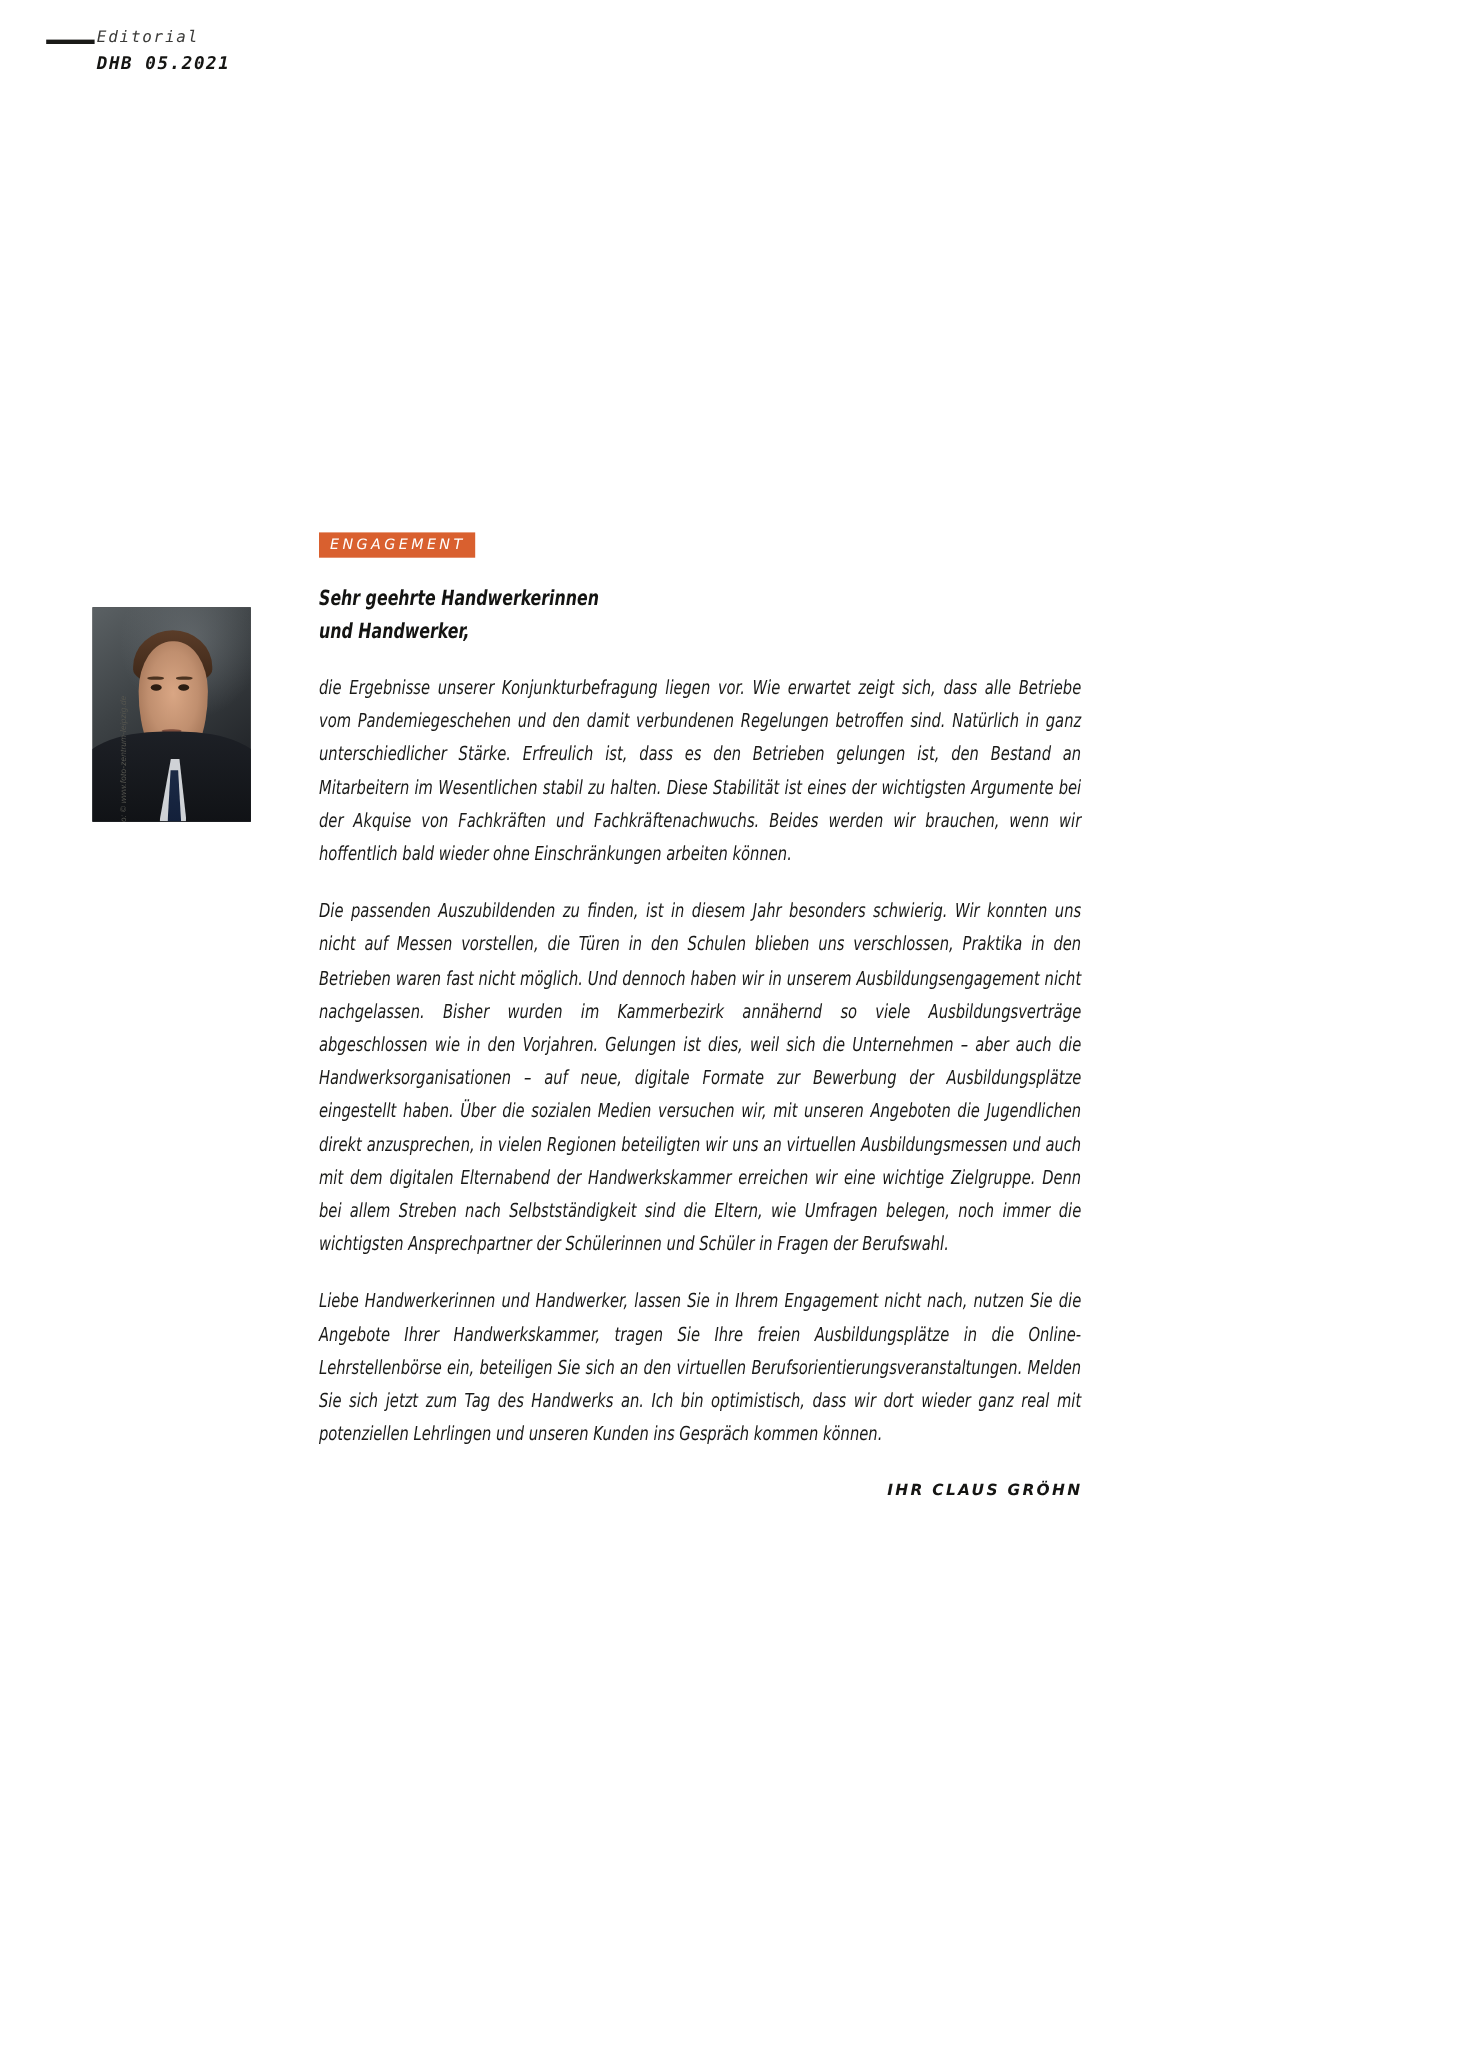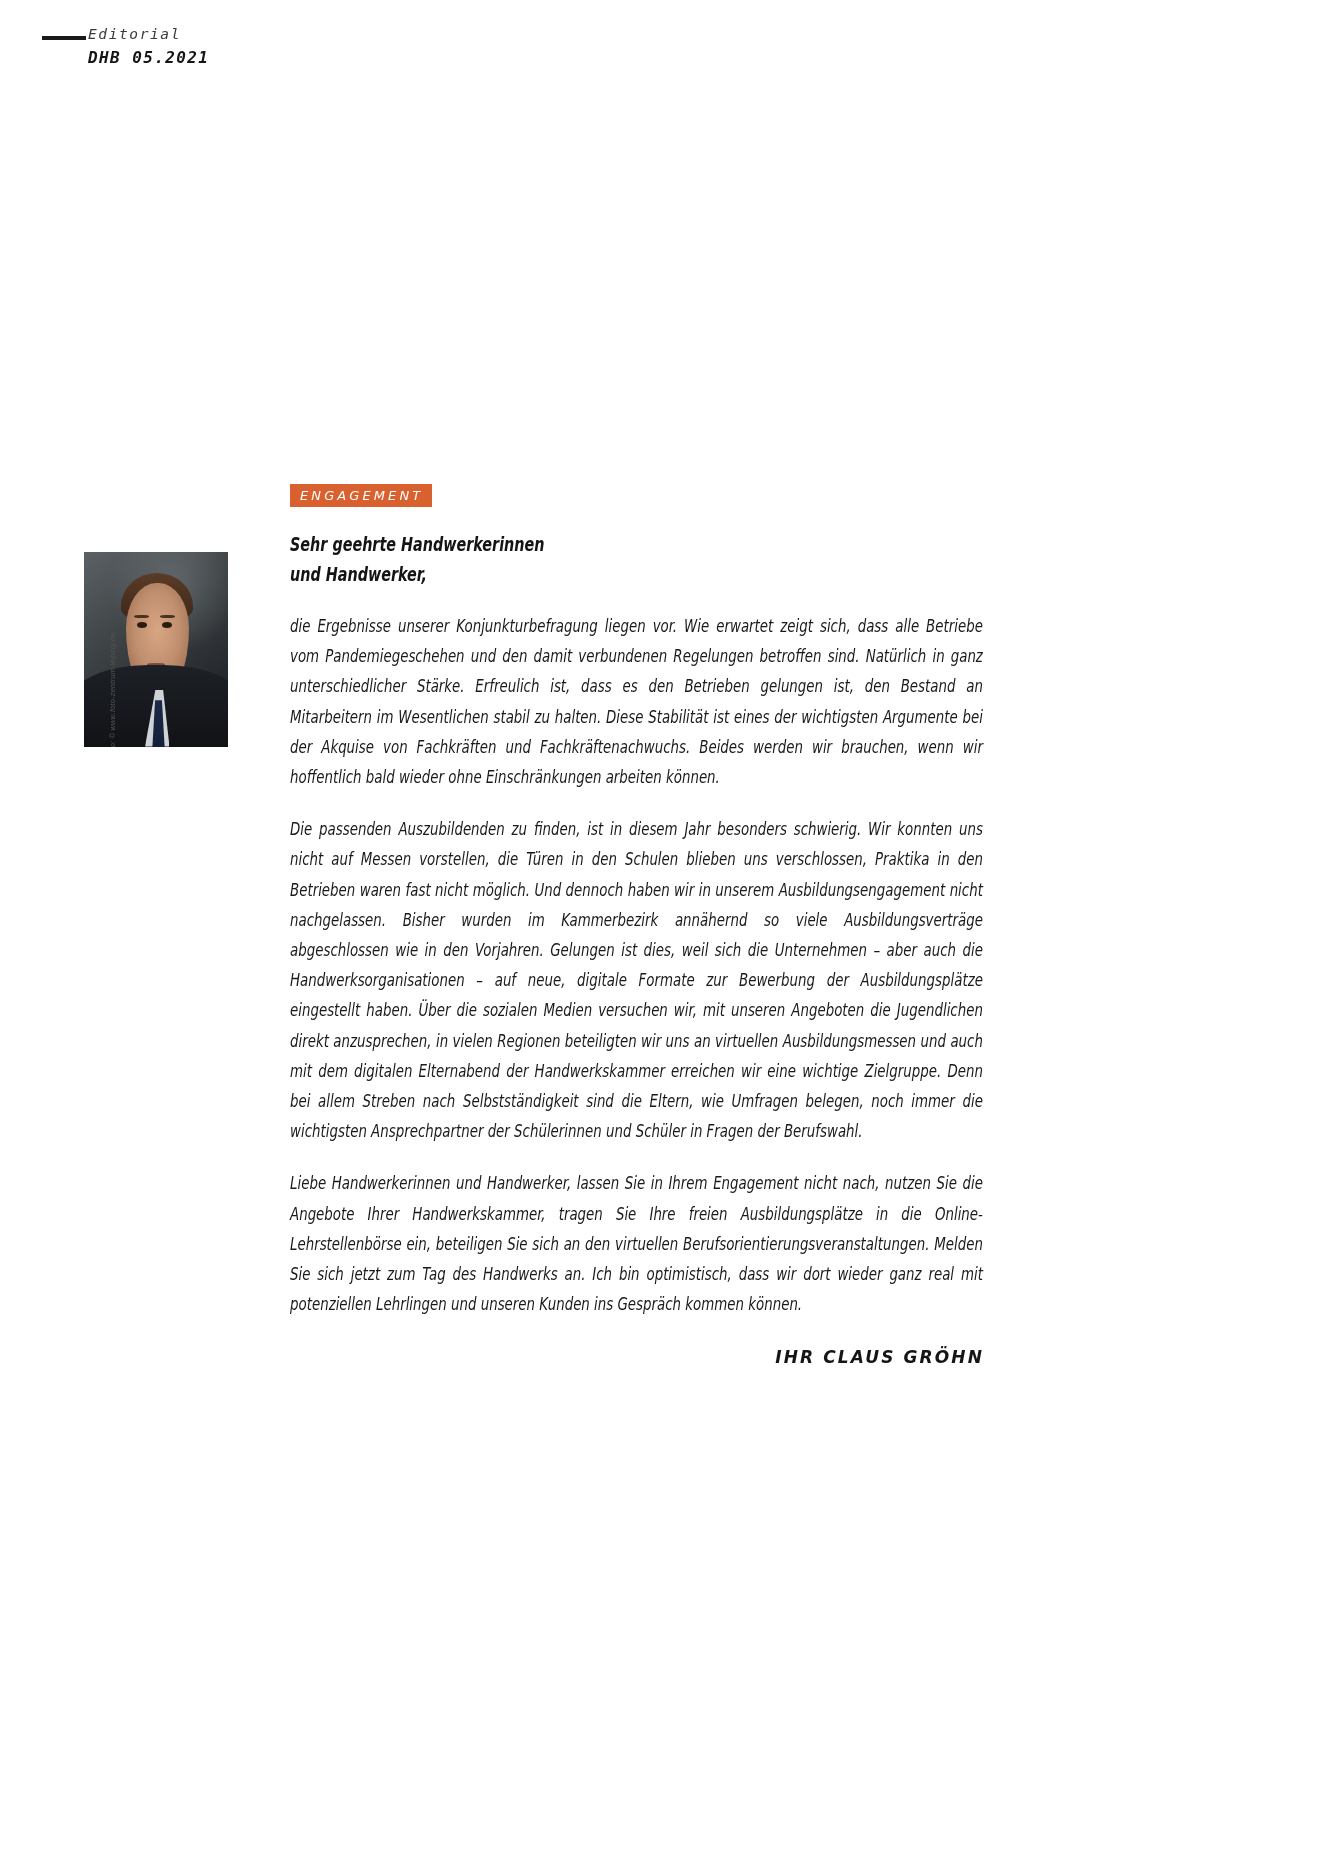--- a/index.html
+++ b/index.html
@@ -222,21 +222,21 @@
     transform: scaleX(0.845);
     transform-origin: left top;
     width: 820px;
     text-align: justify;
     text-justify: inter-word;
     margin: 0;
   }
   .signature {
     font-family: "DejaVu Sans", sans-serif;
     font-weight: bold;
-    font-size: 17px;
+    font-size: 14px;
     letter-spacing: 2.1px;
     color: #151513;
     text-align: right;
     white-space: nowrap;
   }
 
   
   .footer-left {
     position: absolute;
     left: 88px;

